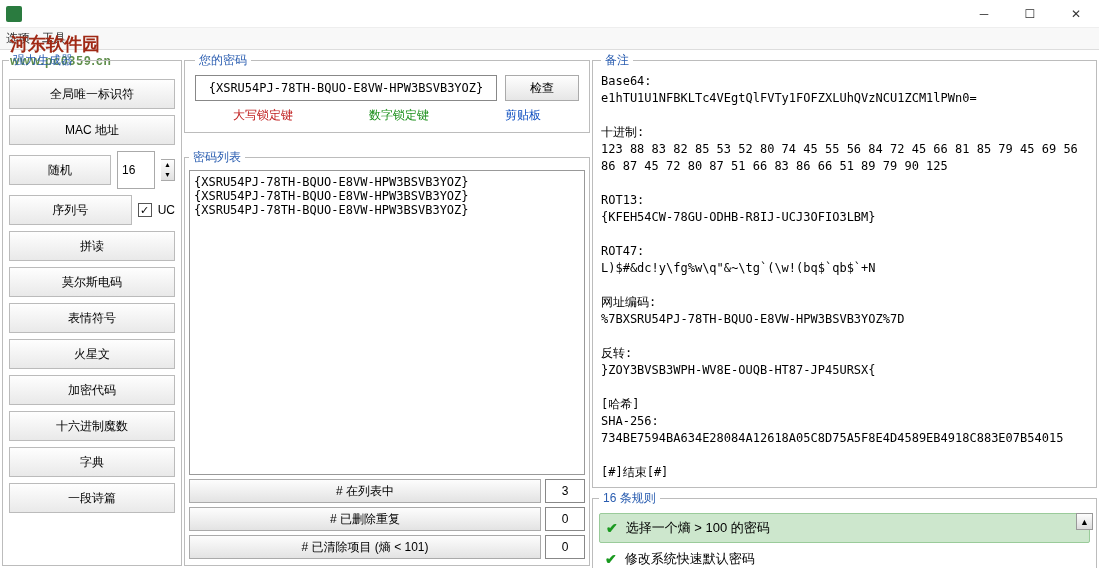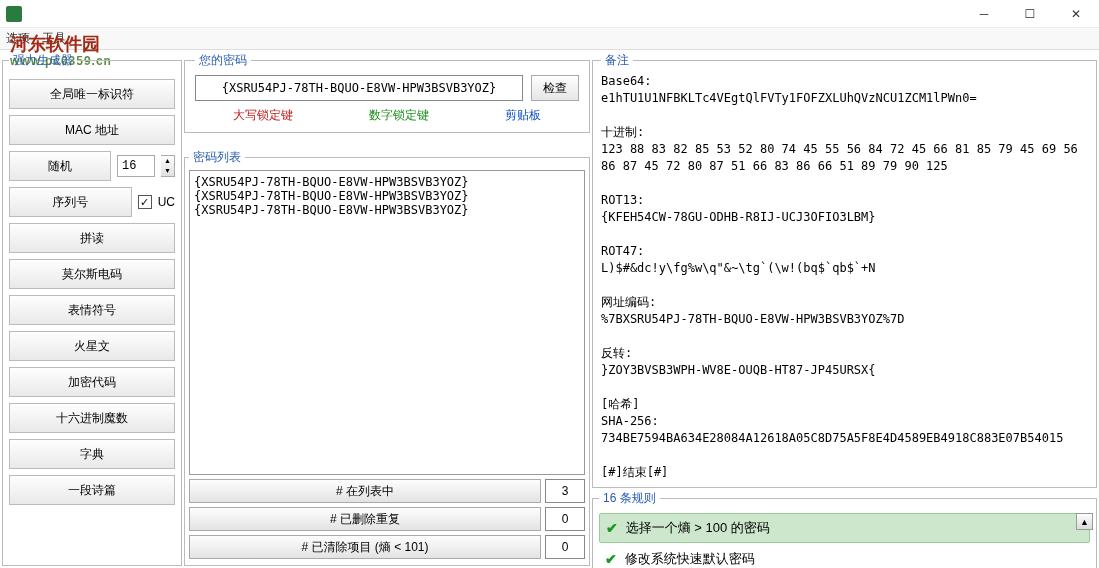--- a/index.html
+++ b/index.html
@@ -84,27 +84,26 @@
 }
 .siderow {
   display: flex;
   align-items: center;
   gap: 6px;
   margin-top: 6px;
 }
 .siderow .sidebtn { margin-top: 0; flex: 1; width: auto; }
 .spin {
   width: 38px;
-  height: 22px;
+  height: 38px;
   border: 1px solid #aaa;
   display: inline-flex;
   align-items: center;
   padding-left: 4px;
   background: #fff;
-  font-family: Liberation Mono, monospace;
 }
 .spin-arrows {
   width: 14px; height: 22px;
   border: 1px solid #aaa;
   border-left: none;
   background: linear-gradient(#fefefe,#e0e0e0);
   display: flex; flex-direction: column;
   font-size: 7px; line-height: 10px;
   align-items: center;
   justify-content: center;
@@ -139,21 +138,21 @@
   flex: 1;
   height: 26px;
   border: 1px solid #888;
   background: #fff;
   font-family: "Consolas","SimSun",monospace;
   font-size: 12px;
   text-align: center;
   padding: 0 4px;
 }
 .checkbtn {
-  width: 48px; height: 26px;
+  width: 74px; height: 26px;
   border: 1px solid #aaa;
   background: linear-gradient(#fefefe,#e6e6e6);
   font-size: 12px;
   cursor: pointer;
 }
 .indicators {
   display: flex;
   justify-content: space-around;
   font-size: 12px;
   margin-top: 6px;

